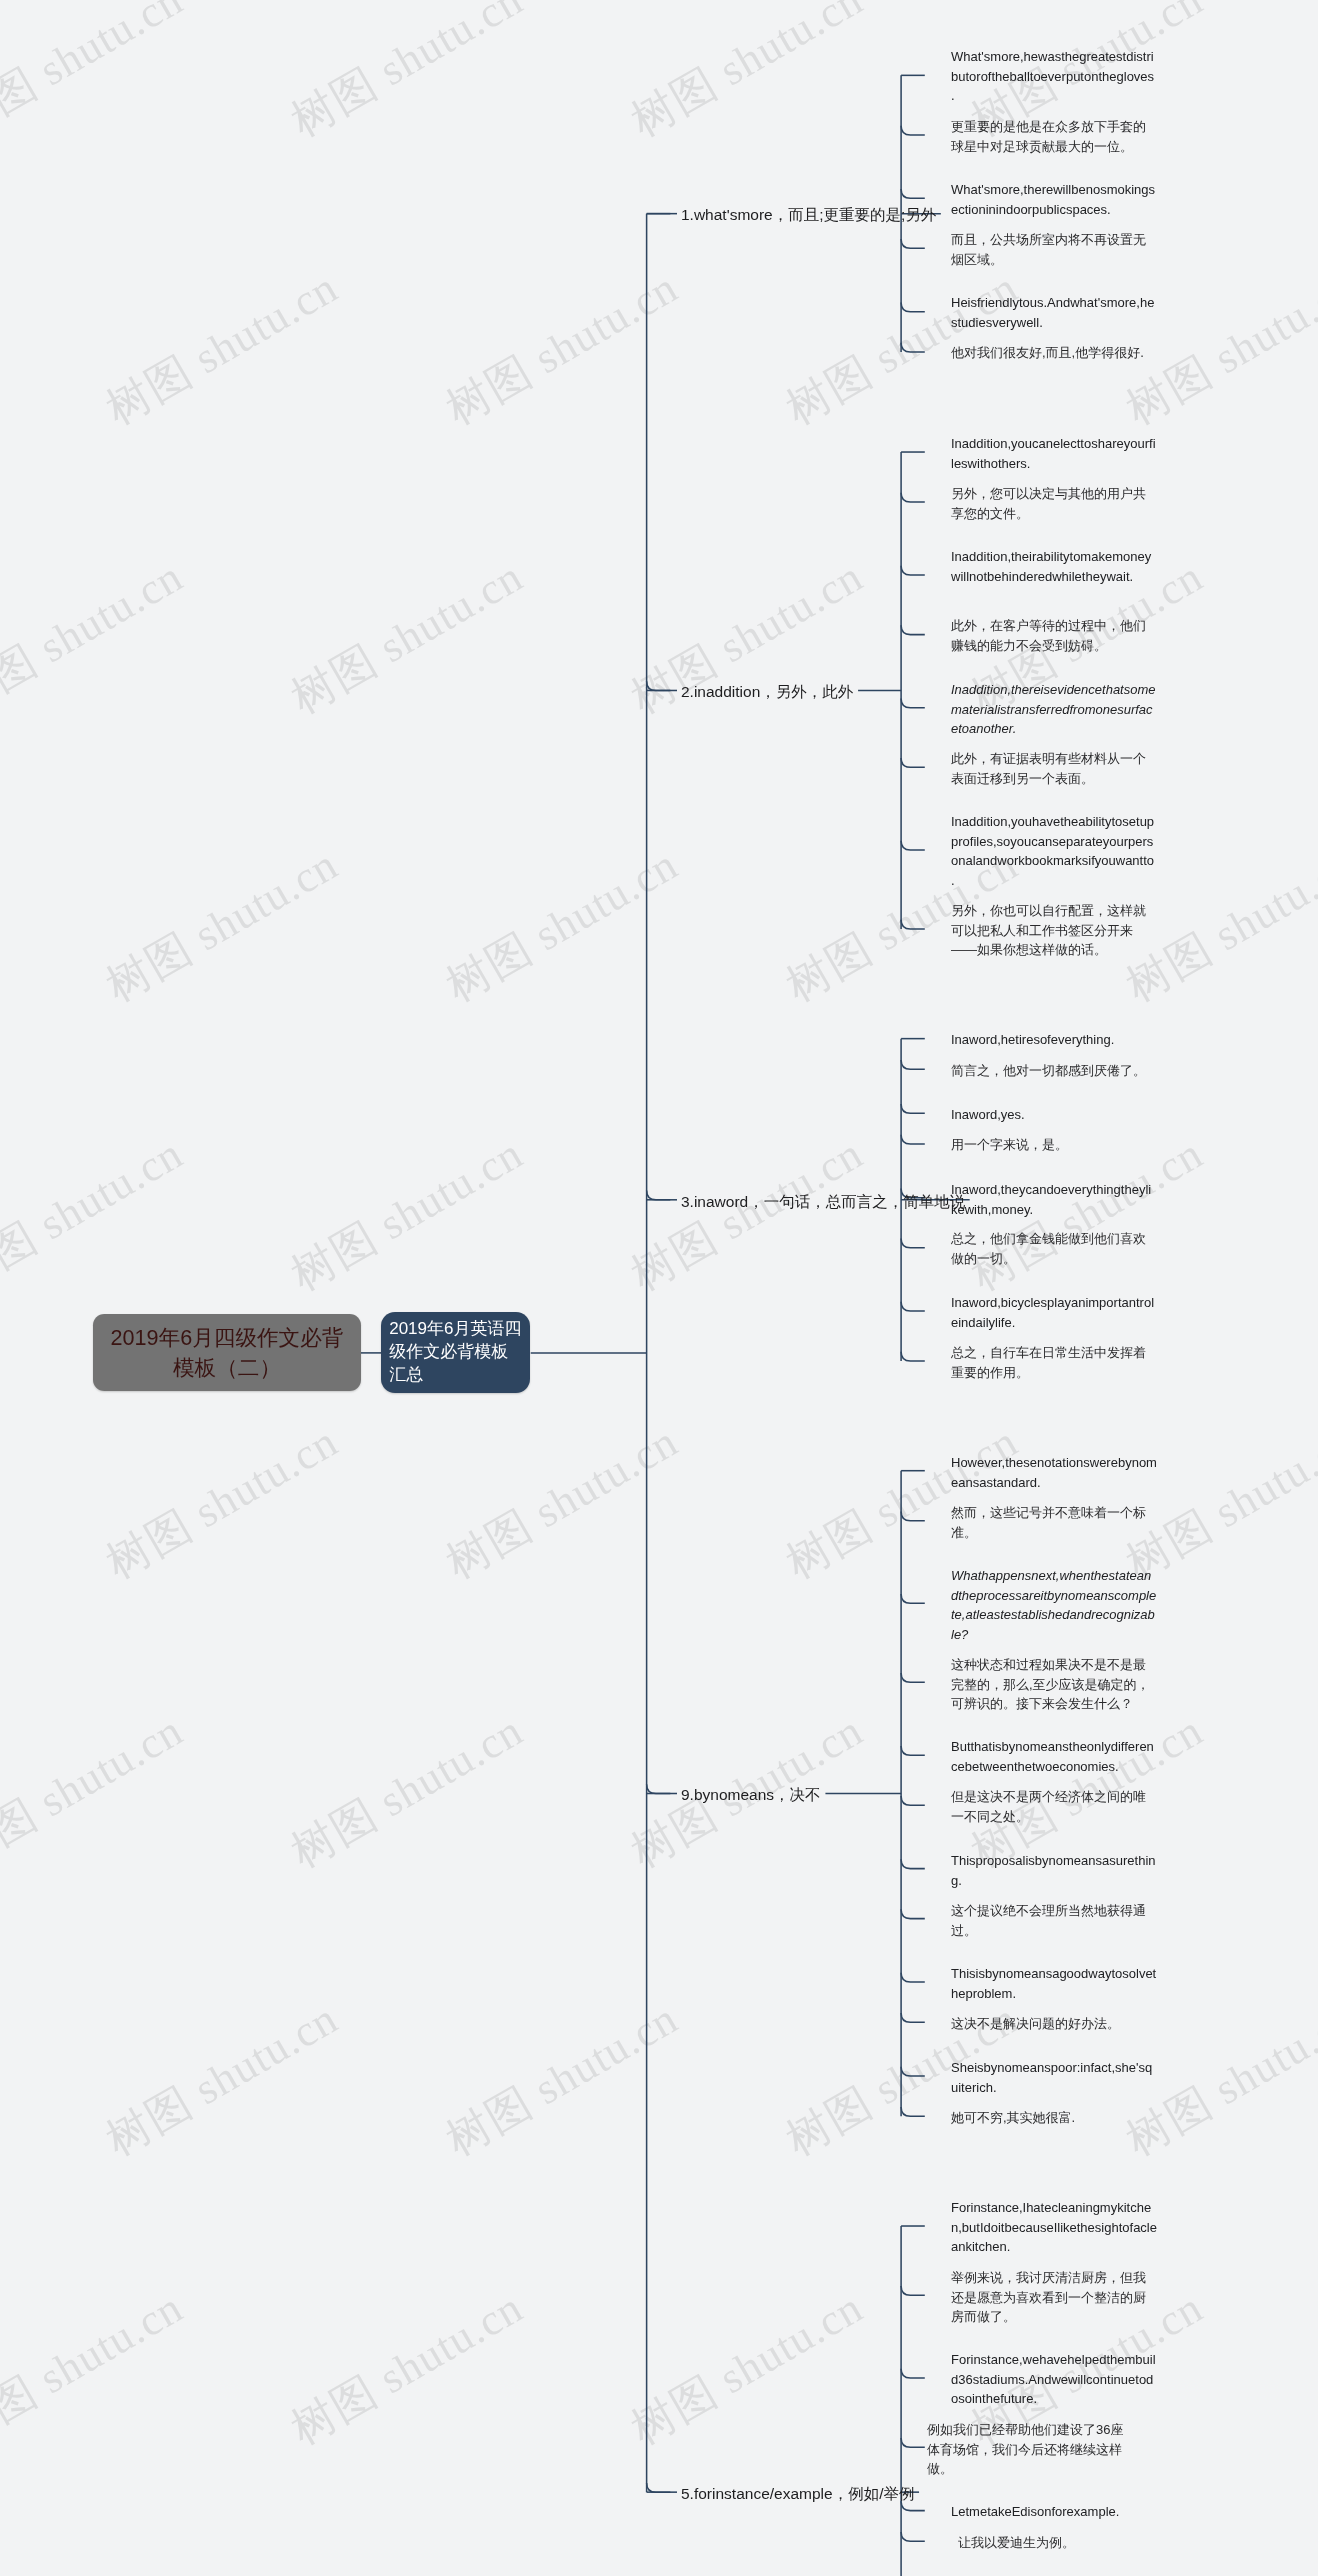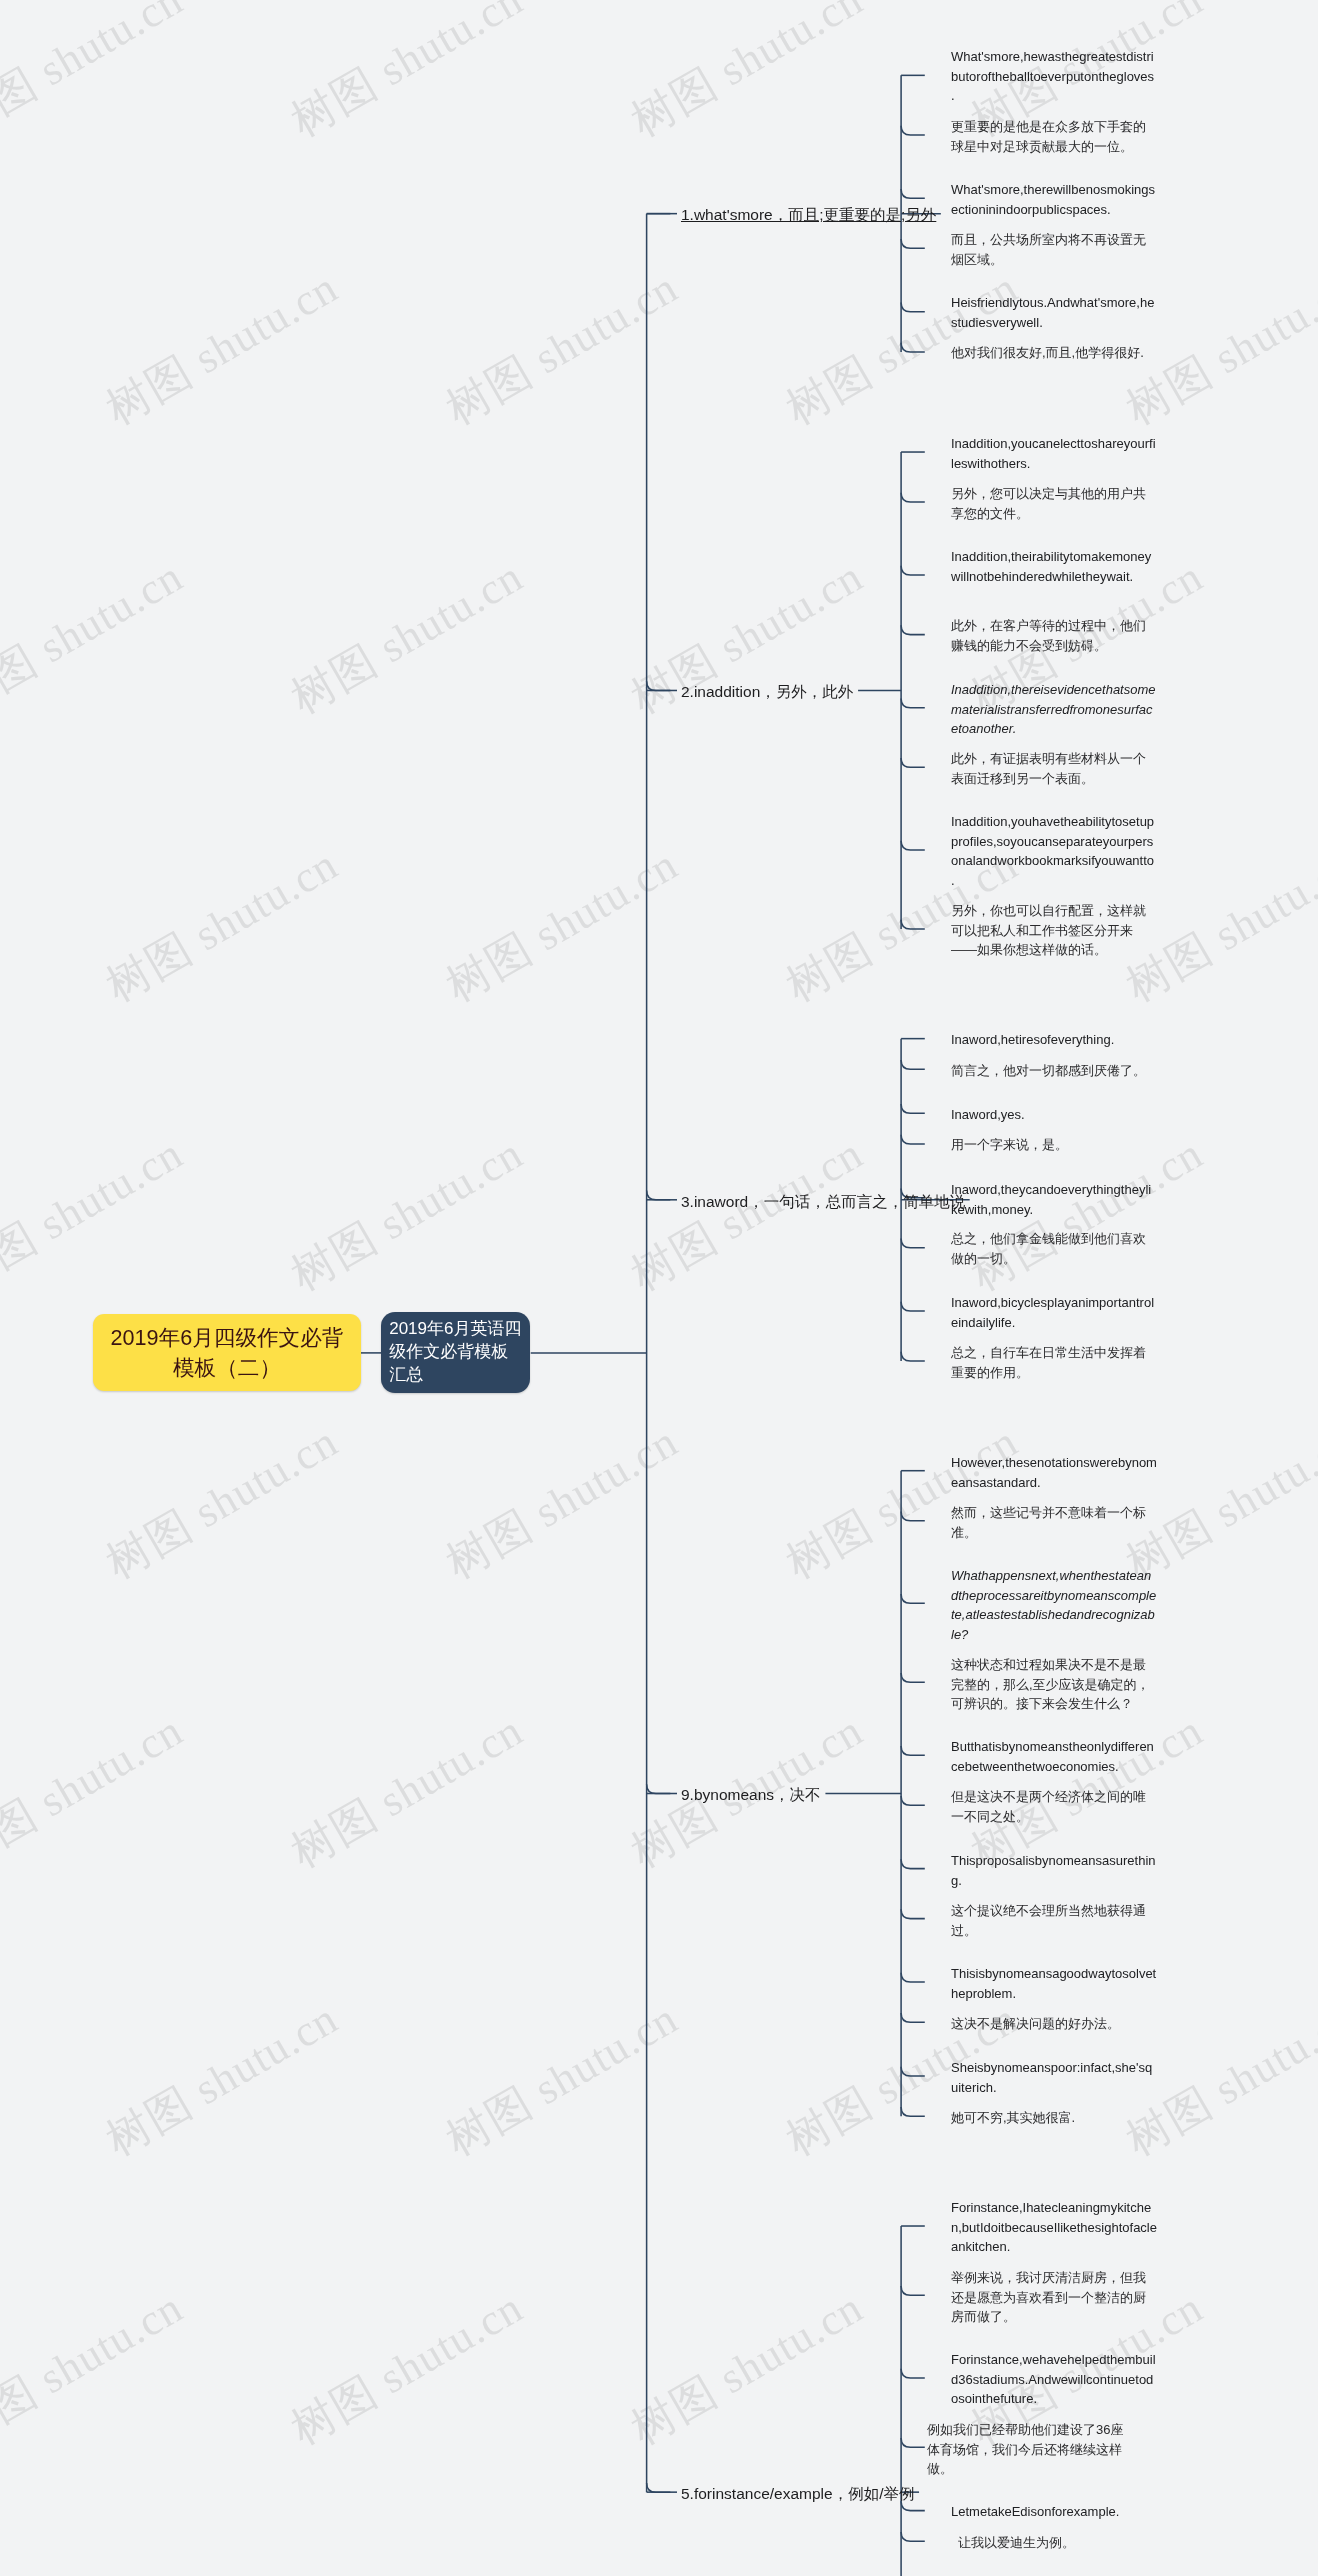--- a/index.html
+++ b/index.html
@@ -24,21 +24,21 @@
     transform-origin:center center;
     letter-spacing:1px;
   }
   
   #canvas{position:absolute;inset:0;z-index:2;}
   #wires{position:absolute;left:0;top:0;width:1319px;height:3319px;z-index:1;}
   
   .root-node{
     position:absolute;
     box-sizing:border-box;
-    background:#fde047;
+    background:#737373;
     border-radius:11.3px;
     color:#3a1412;
     font-size:21.6px;
     line-height:1.35;
     text-align:center;
     display:flex;
     align-items:center;
     justify-content:center;
     padding:7.2px 9.3px;
     box-shadow:0 1px 2.1px rgba(0,0,0,.18);
@@ -189,21 +189,21 @@
     <line x1="1030" y1="2626.3125" x2="1255" y2="2626.3125" stroke="#2e4560" stroke-width="3"></line>
     <line x1="700" y1="2626.3125" x2="740" y2="2626.3125" stroke="#2e4560" stroke-width="3"></line>
   </svg>
 <div id="canvas">
     <div class="leaf" style="left: 951px; top: 46px; width: 206px;">What'smore,hewasthegreatestdistributoroftheballtoeverputonthegloves.</div>
     <div class="leaf cn" style="left: 951px; top: 116px; width: 206px;">更重要的是他是在众多放下手套的球星中对足球贡献最大的一位。</div>
     <div class="leaf" style="left: 951px; top: 179px; width: 206px;">What'smore,therewillbenosmokingsectioninindoorpublicspaces.</div>
     <div class="leaf cn" style="left: 951px; top: 229px; width: 206px;">而且，公共场所室内将不再设置无烟区域。</div>
     <div class="leaf" style="left: 951px; top: 292px; width: 206px;">Heisfriendlytous.Andwhat'smore,hestudiesverywell.</div>
     <div class="leaf cn" style="left: 951px; top: 342px; width: 206px;">他对我们很友好,而且,他学得很好.</div>
-    <div class="branch-label" style="left: 680px; top: 202px; text-decoration: underline;">1.what'smore，而且;更重要的是;另外</div>
+    <div class="branch-label" style="left: 680px; top: 202px;">1.what'smore，而且;更重要的是;另外</div>
     <div class="leaf" style="left: 951px; top: 433px; width: 206px;">Inaddition,youcanelecttoshareyourfileswithothers.</div>
     <div class="leaf cn" style="left: 951px; top: 483px; width: 206px;">另外，您可以决定与其他的用户共享您的文件。</div>
     <div class="leaf" style="left: 951px; top: 546px; width: 206px;">Inaddition,theirabilitytomakemoneywillnotbehinderedwhiletheywait.</div>
     <div class="leaf cn" style="left: 951px; top: 615px; width: 206px;">此外，在客户等待的过程中，他们赚钱的能力不会受到妨碍。</div>
     <div class="leaf" style="left: 951px; top: 679px; width: 206px; font-style: italic;">Inaddition,thereisevidencethatsomematerialistransferredfromonesurfacetoanother.</div>
     <div class="leaf cn" style="left: 951px; top: 748px; width: 206px;">此外，有证据表明有些材料从一个表面迁移到另一个表面。</div>
     <div class="leaf" style="left: 951px; top: 811px; width: 206px;">Inaddition,youhavetheabilitytosetupprofiles,soyoucanseparateyourpersonalandworkbookmarksifyouwantto.</div>
     <div class="leaf cn" style="left: 951px; top: 900px; width: 206px;">另外，你也可以自行配置，这样就可以把私人和工作书签区分开来——如果你想这样做的话。</div>
     <div class="branch-label" style="left: 680px; top: 679px;">2.inaddition，另外，此外</div>
     <div class="leaf" style="left: 951px; top: 1029px; width: 206px;">Inaword,hetiresofeverything.</div>

